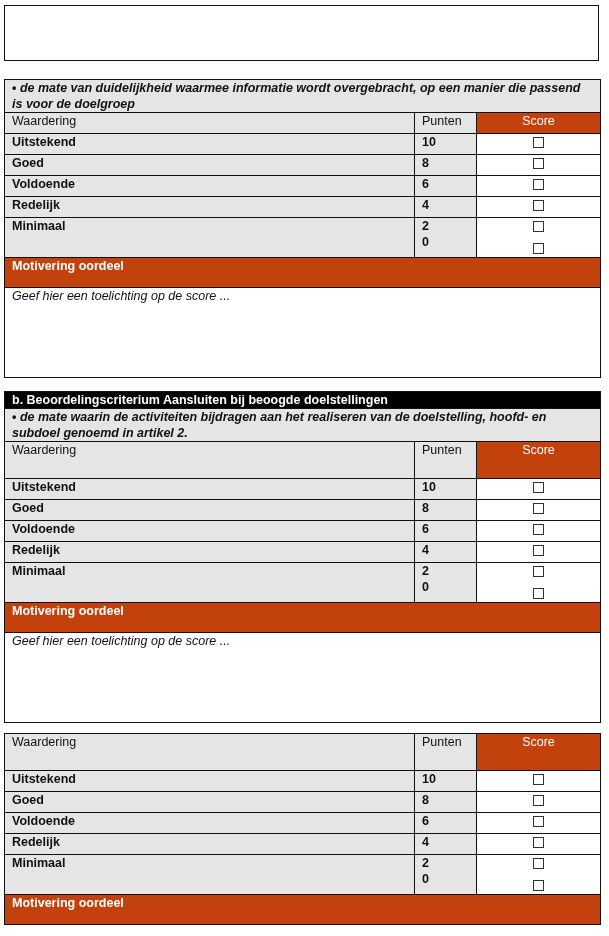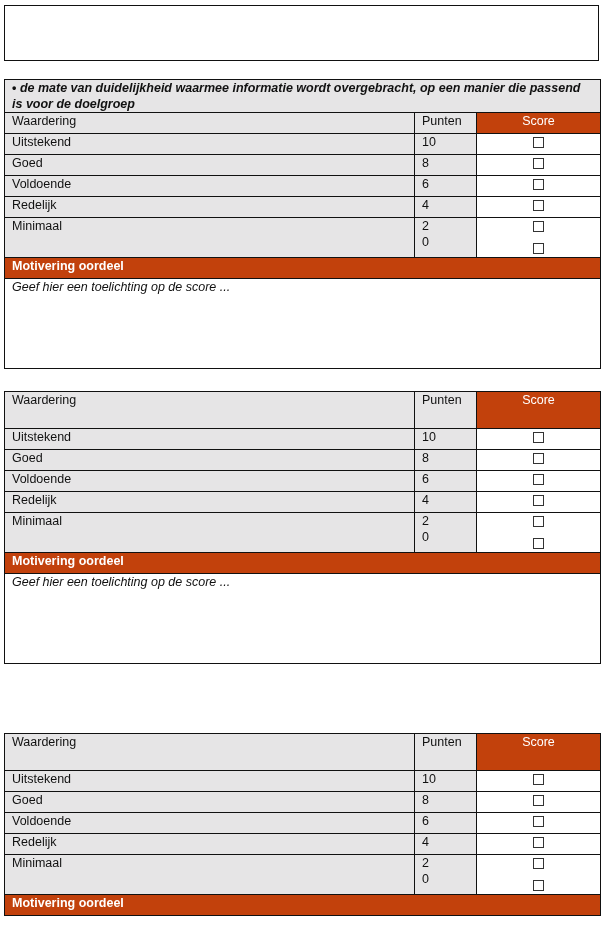--- a/index.html
+++ b/index.html
@@ -24,30 +24,30 @@
     }
     .gray { background: #e6e5e6; }
     .white { background: #ffffff; }
     .red { background: #c2410c; color: #ffffff; }
     .black { background: #000000; color: #ffffff; }
     .title-row td { font-weight: bold; padding-top: 1px; padding-bottom: 1px; }
     .desc td { font-style: italic; font-weight: bold; padding-top: 1px; padding-bottom: 2px; }
     .hdr td { font-weight: normal; height: 21px; padding-top: 2px; }
     .hdr.tall td { height: 37px; }
     .hdr td.score-h { text-align: center; }
-    .row td { height: 21px; padding-top: 2px; }
+    .row td { height: 21px; padding-top: 2px; font-weight: bold; }
     .row.min td { height: 40px; }
     .score-cell { text-align: center; }
     .cb {
       display: inline-block; width: 9px; height: 9px; border: 1px solid #333;
       background: #fff; margin-top: 3px; cursor: pointer;
     }
     .cb-stack { display: flex; flex-direction: column; align-items: center; gap: 8px; }
     .pts-stack { display: flex; flex-direction: column; }
-    .motiv-h td { font-weight: bold; height: 21px; padding-top: 2px; }
+    .motiv-h td { font-weight: bold; height: 30px; padding-top: 2px; }
     .motiv-b td { font-style: italic; height: 90px; padding-top: 1px; margin-left: 6px; }
     col.c1 { width: 410px; }
     col.c2 { width: 62px; }
     col.c3 { width: 124px; }
     .bullet { font-style: normal; }
   </style>
 </head>
 <body>
 
 <div id="top-box" class="box"></div>
@@ -111,20 +111,26 @@
 </tbody>
   </table>
 
 <table class="crit" style="top:391px;">
   <colgroup>
       <col class="c1">
       <col class="c2">
       <col class="c3">
     </colgroup>
   <tbody>
+      <tr class="title-row black">
+    <td colspan="3">b. Beoordelingscriterium Aansluiten bij beoogde doelstellingen</td>
+  </tr>
+  <tr class="desc gray">
+    <td colspan="3"><span class="bullet">•</span> <span>de mate waarin de activiteiten bijdragen aan het realiseren van de doelstelling, hoofd- en subdoel genoemd in artikel 2.</span></td>
+  </tr>
   <tr class="hdr tall">
     <td class="gray">Waardering</td>
     <td class="gray">Punten</td>
     <td class="red score-h">Score</td>
   </tr>
   <tr class="row">
     <td class="gray">Uitstekend</td>
     <td class="gray">10</td>
     <td class="white score-cell"><span class="cb"></span></td>
   </tr>

